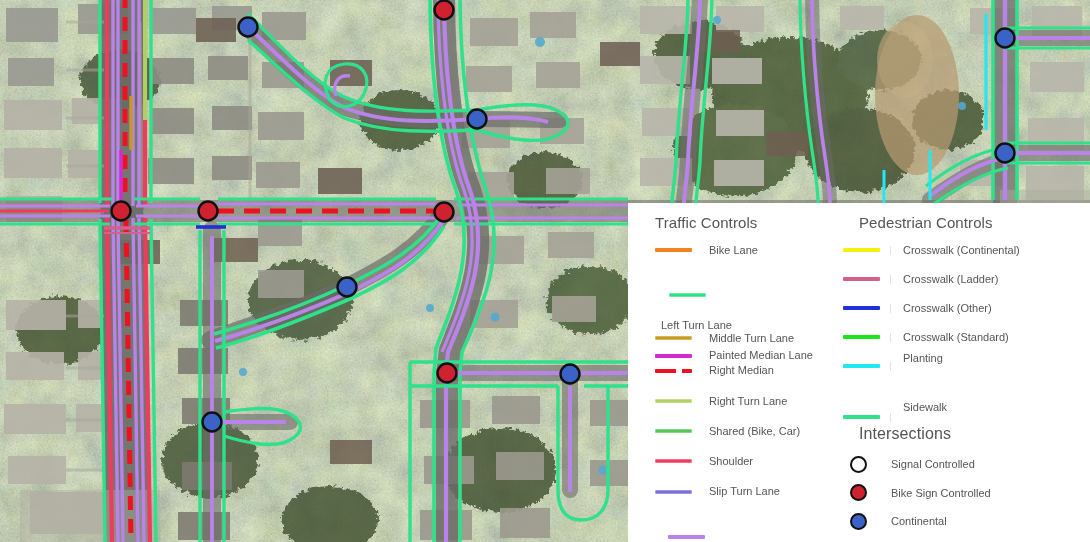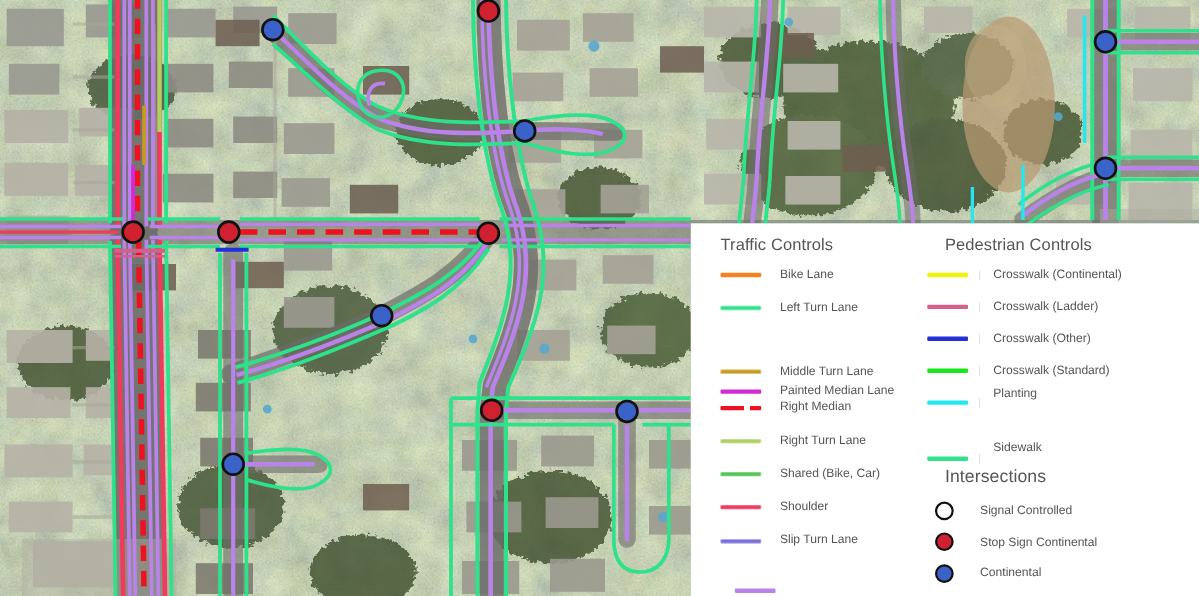--- a/index.html
+++ b/index.html
@@ -440,21 +440,21 @@
 
     <div class="legend-col-title" id="intersections-title">Intersections</div>
 
     <div id="traffic-rows">
         <div class="legend-row traffic-row" style="left: 27px; top: 38px;">
           <span class="swatch-wrap">
             <span class="swatch" style="background:#f58220;"></span>
           </span>
           <span class="lbl">Bike Lane</span>
         </div>
-        <div class="legend-row traffic-row" style="left: 27px; top: 68.2px;">
+        <div class="legend-row traffic-row" style="left: 27px; top: 68.2px; flex-direction: column;">
           <span class="swatch-wrap">
             <span class="swatch" style="background:#2ee18a;box-shadow:inset 0 0 0 .6px rgba(255,255,255,.55);"></span>
           </span>
           <span class="lbl">Left Turn Lane</span>
         </div>
         <div class="legend-row traffic-row" style="left: 27px; top: 98.4px; margin-top: 28px;">
           <span class="swatch-wrap">
             <span class="swatch" style="background:#c79a20;box-shadow:inset 0 0 0 .6px rgba(255,255,255,.55);"></span>
           </span>
           <span class="lbl">Middle Turn Lane</span>
@@ -558,21 +558,21 @@
           <span class="lbl" style="transform: translateY(-10px);">Sidewalk</span>
         </div>
       </div>
     <div id="int-rows">
         <div class="int-row" style="left: 222px; top: 250px;">
           <span class="int-marker" style="background: rgb(255, 255, 255); border-color: rgb(17, 17, 17);"></span>
           <span class="lbl">Signal Controlled</span>
         </div>
         <div class="int-row" style="left: 222px; top: 278.5px;">
           <span class="int-marker" style="background: rgb(207, 33, 48); border-color: rgb(17, 17, 17);"></span>
-          <span class="lbl">Stop Sign Continental</span>
+          <span class="lbl">Bike Sign Controlled</span>
         </div>
         <div class="int-row" style="left: 222px; top: 307px;">
           <span class="int-marker" style="background: rgb(59, 98, 198); border-color: rgb(17, 17, 17);"></span>
           <span class="lbl">Continental</span>
         </div>
       </div>
   </div>
 
 </div>
 

